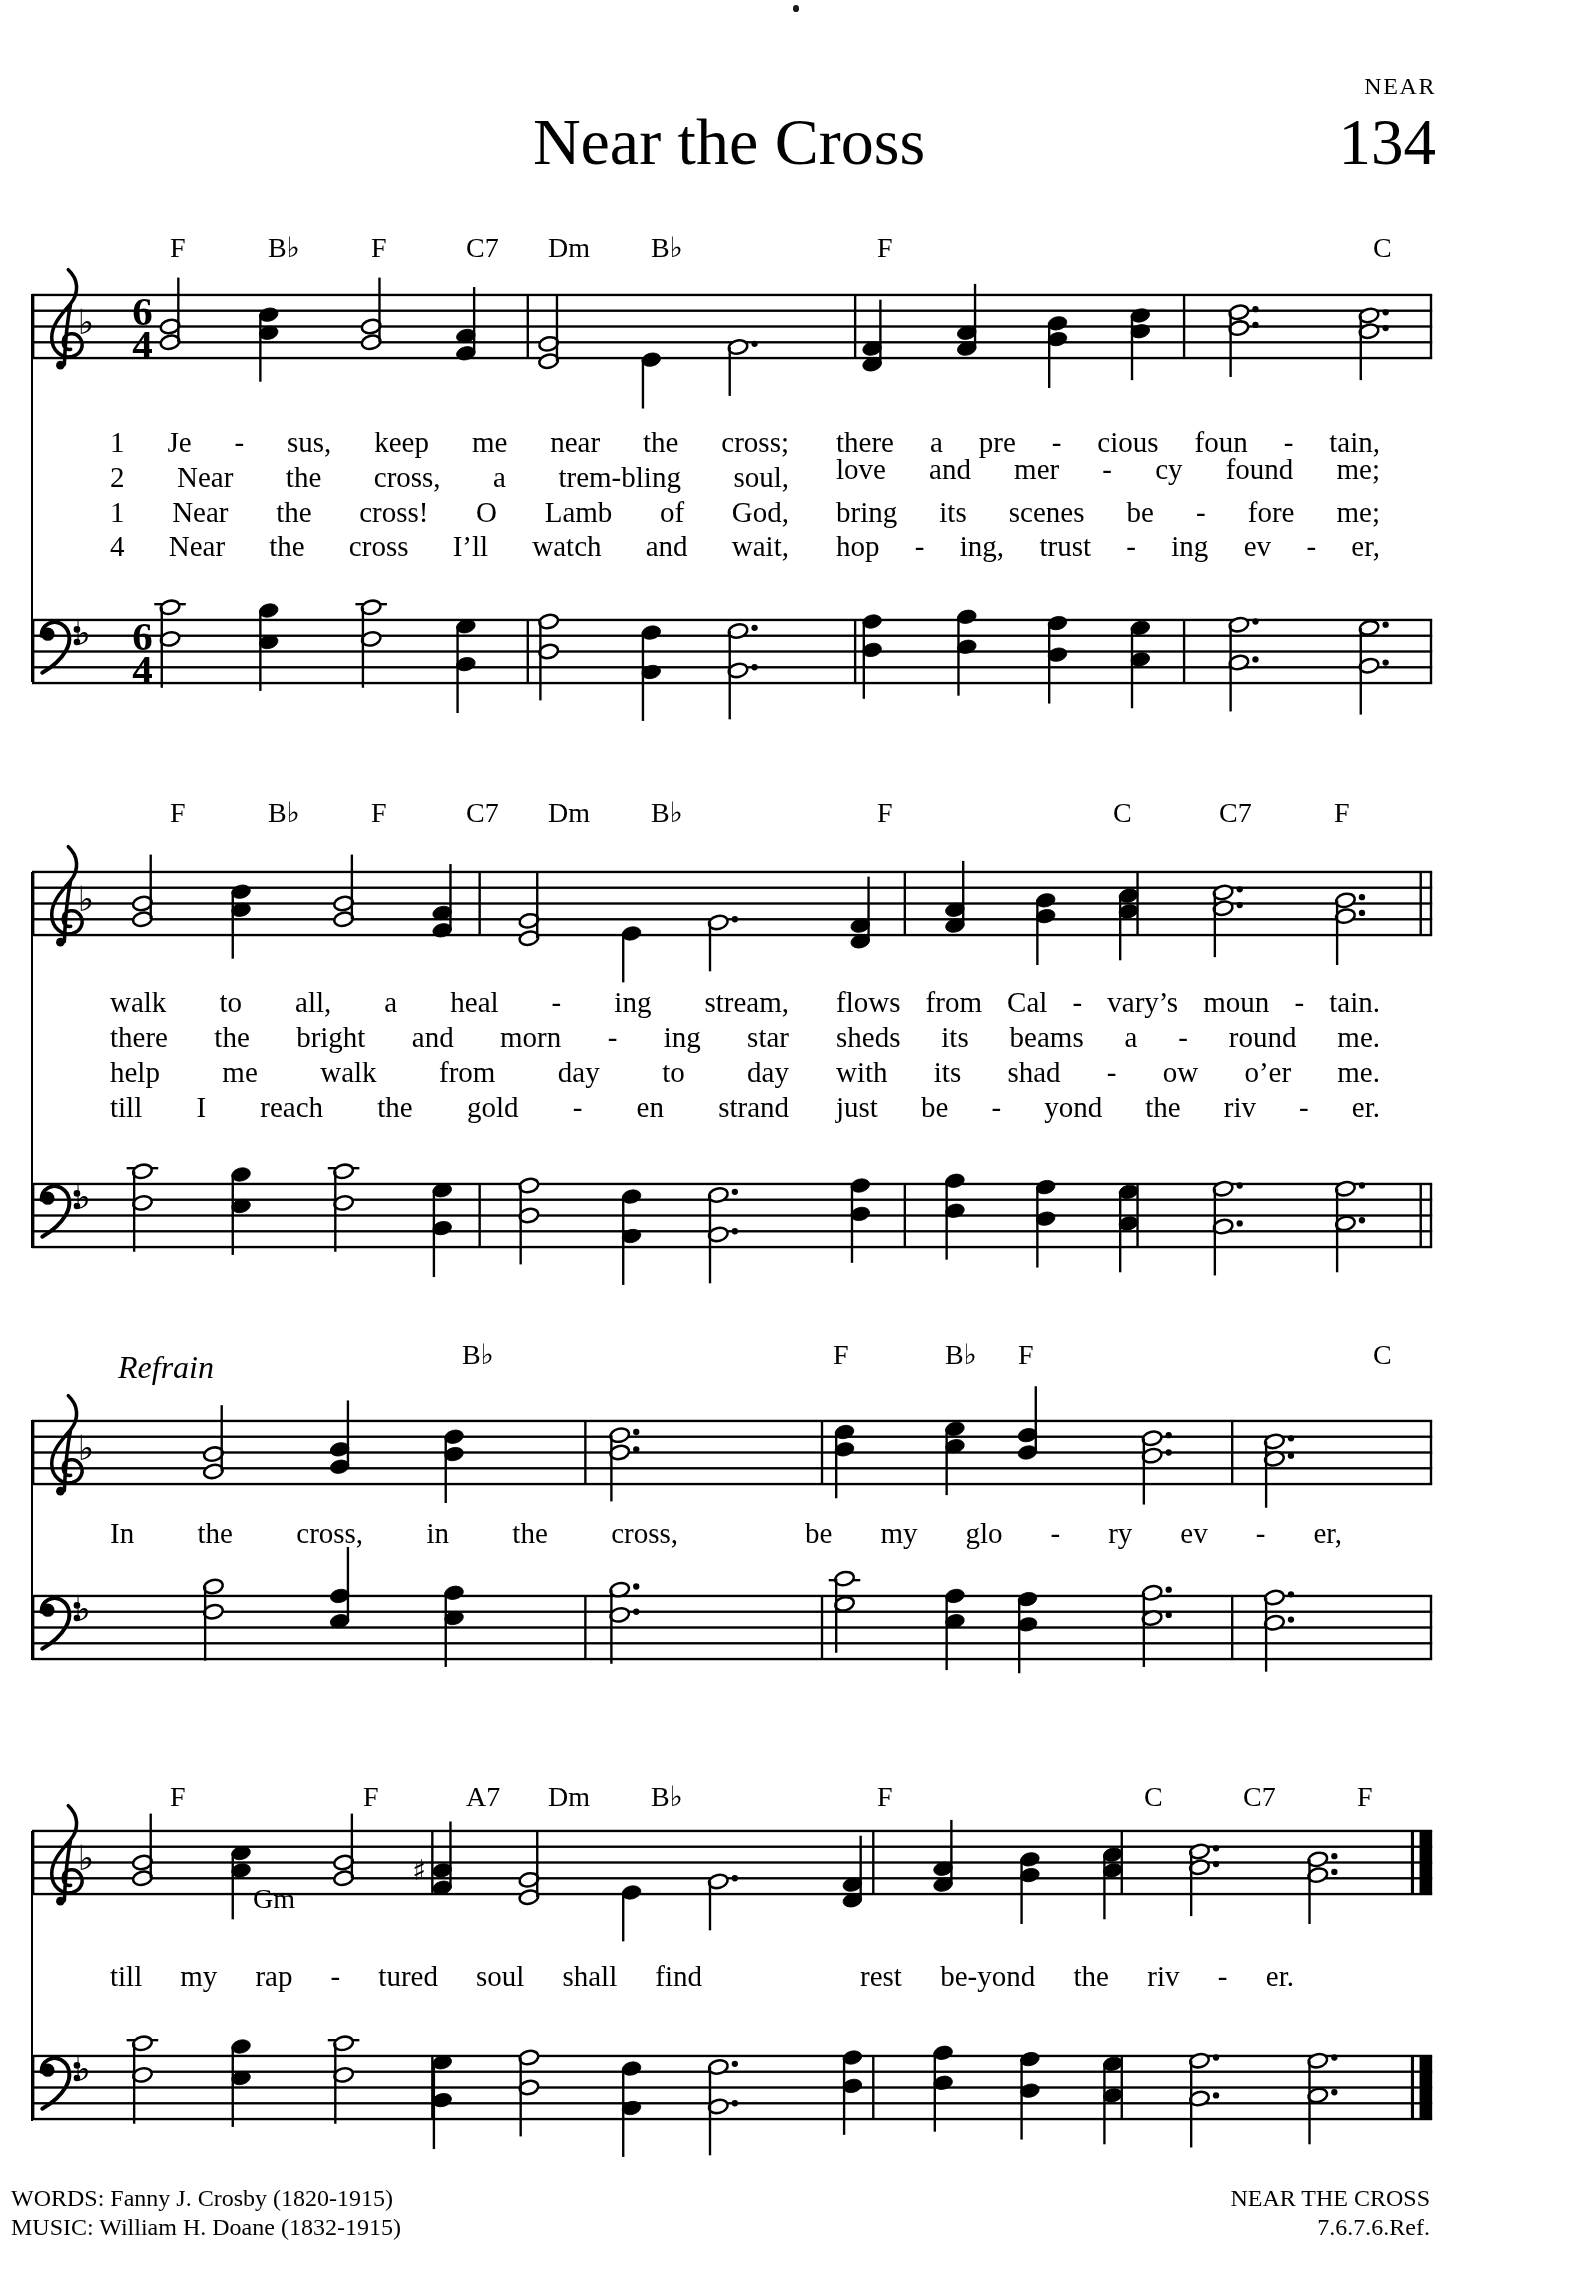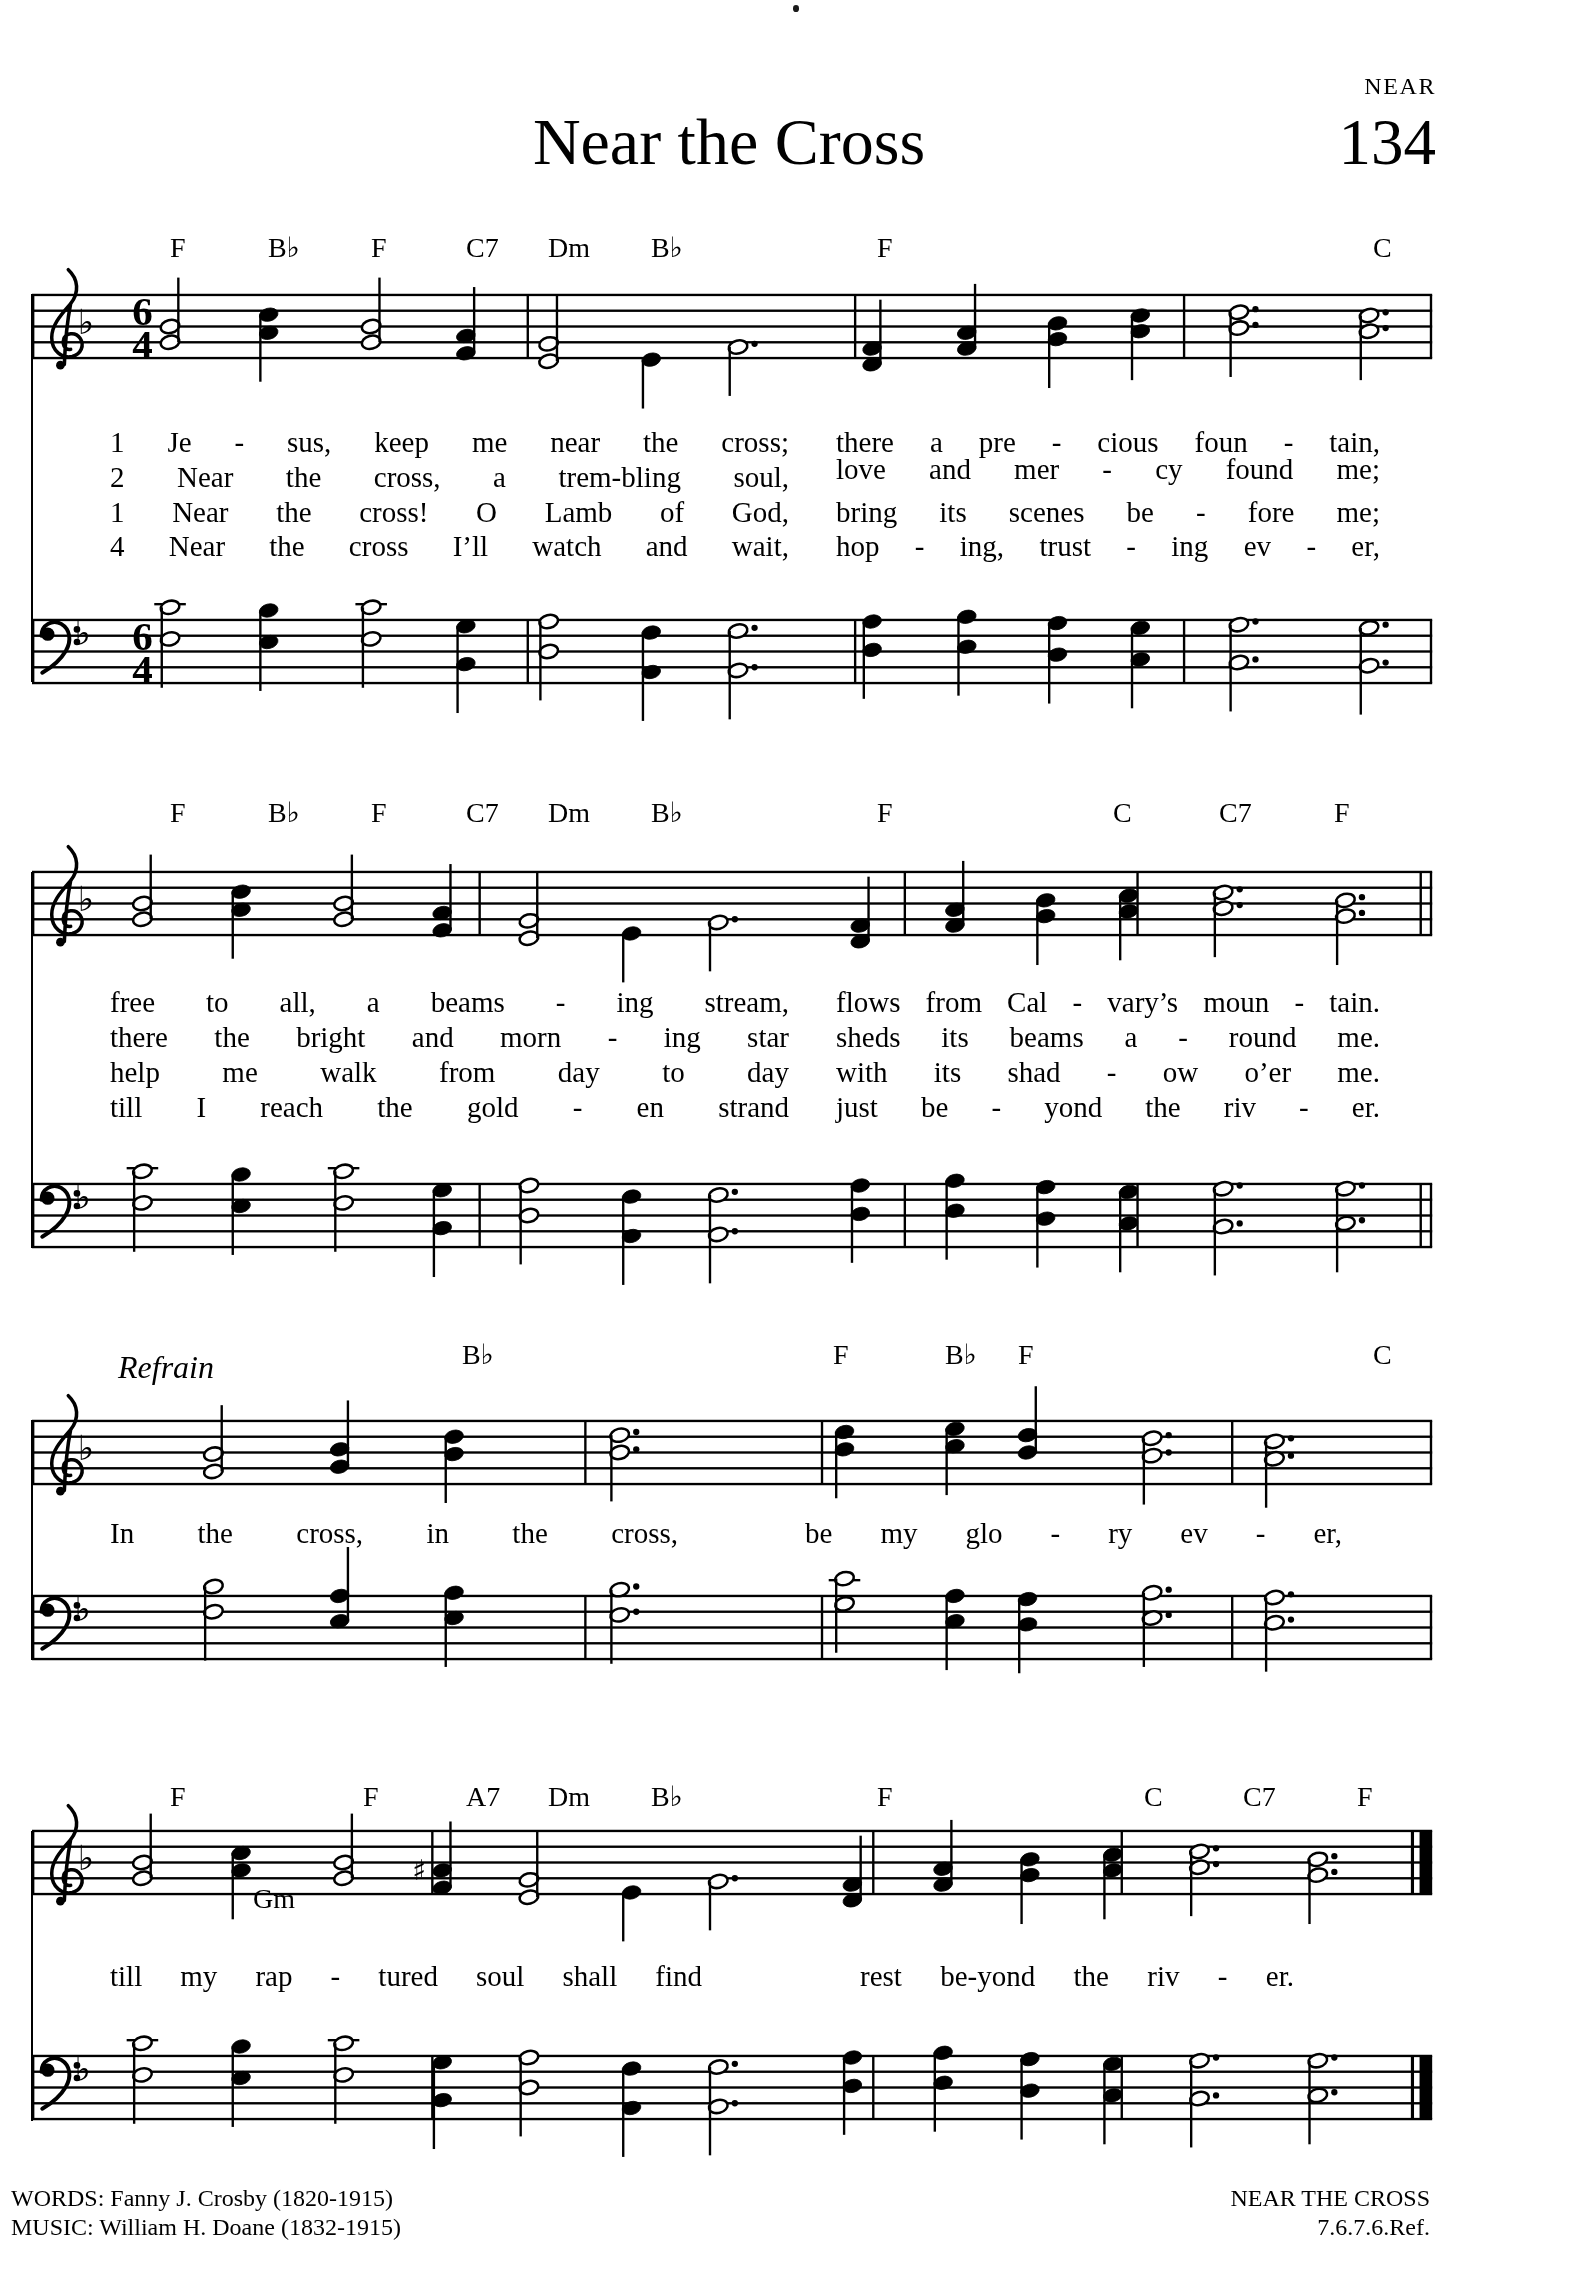--- a/index.html
+++ b/index.html
@@ -264,21 +264,21 @@
         <circle cx="1531" cy="42" r="4" fill="#000"></circle>
         <circle cx="1531" cy="62" r="4" fill="#000"></circle>
         <rect x="1498" y="46" width="3" height="82" fill="#000"></rect>
         <ellipse cx="1665" cy="56" rx="12" ry="8.2" transform="rotate(-14 1665 56)" fill="#fff" stroke="#000" stroke-width="3.2"></ellipse>
         <ellipse cx="1665" cy="76" rx="12" ry="8.2" transform="rotate(-14 1665 76)" fill="#fff" stroke="#000" stroke-width="3.2"></ellipse>
         <circle cx="1686" cy="52" r="4" fill="#000"></circle>
         <circle cx="1686" cy="72" r="4" fill="#000"></circle>
         <rect x="1653" y="56" width="3" height="82" fill="#000"></rect>
       </svg>
 
-    <div class="lyr" style="left:110px;top:986px;width:679px">free to all, a beams - ing stream,</div>
+    <div class="lyr" style="left:110px;top:986px;width:679px">walk to all, a heal - ing stream,</div>
     <div class="lyr" style="left:836px;top:986px;width:544px">flows from Cal - vary’s moun - tain.</div>
     <div class="lyr" style="left:110px;top:1021px;width:679px">there the bright and morn - ing star</div>
     <div class="lyr" style="left:836px;top:1021px;width:544px">sheds its beams a - round me.</div>
     <div class="lyr" style="left:110px;top:1056px;width:679px">help me walk from day to day</div>
     <div class="lyr" style="left:836px;top:1056px;width:544px">with its shad - ow o’er me.</div>
     <div class="lyr" style="left:110px;top:1091px;width:679px">till I reach the gold - en strand</div>
     <div class="lyr" style="left:836px;top:1091px;width:544px">just be - yond the riv - er.</div>
 
     <svg class="staff" style="left:32px;top:1168px" width="1412" height="95" viewBox="0 0 1790 120">
         <rect x="0" y="18.5" width="1775" height="3" fill="#000"></rect>

